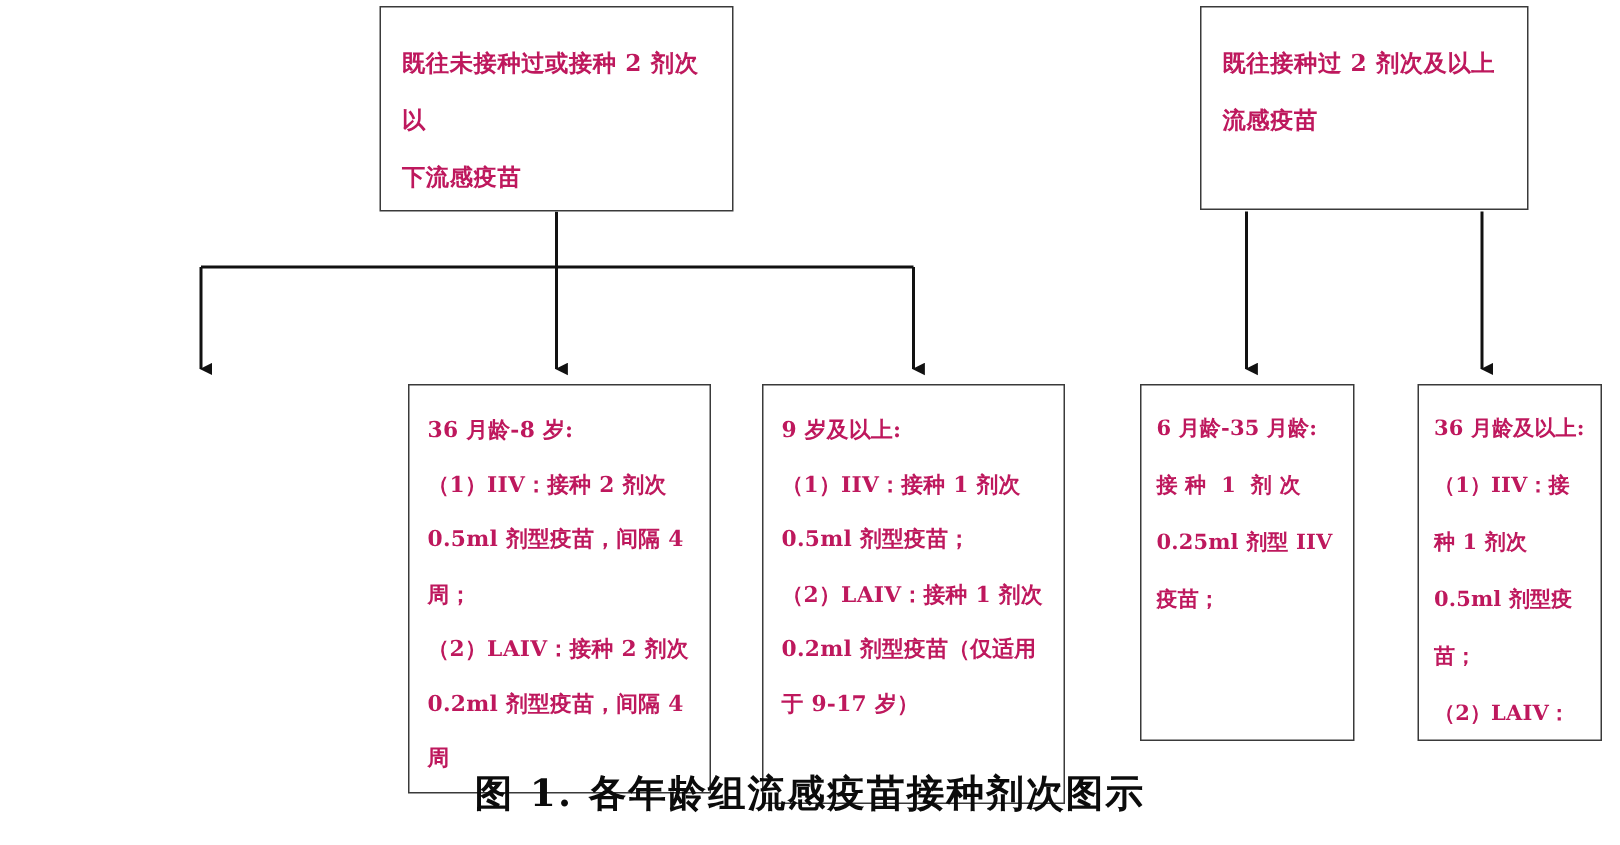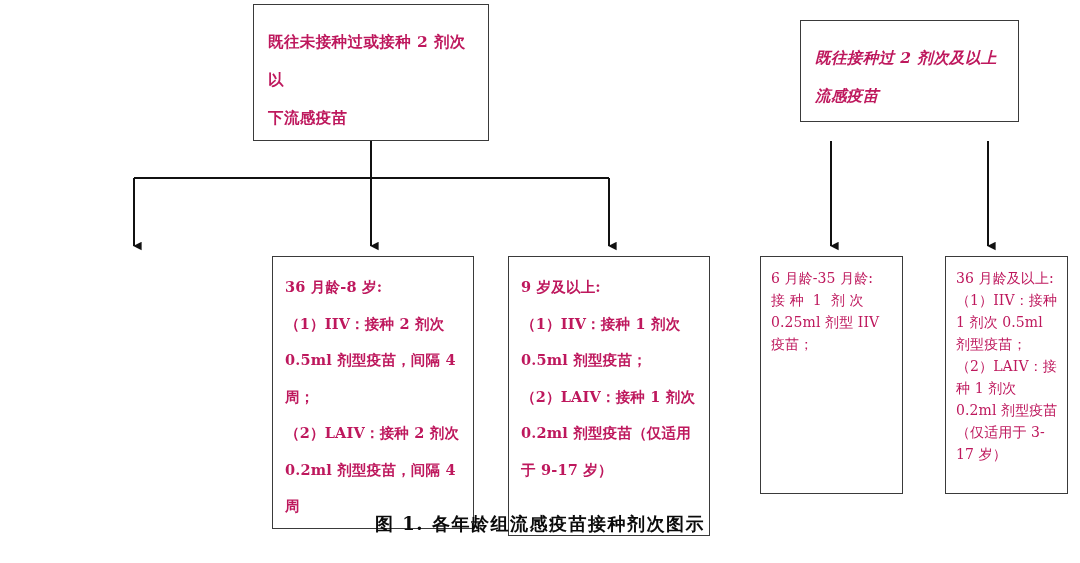--- a/index.html
+++ b/index.html
@@ -28,21 +28,21 @@
     overflow: hidden;
   }
   .box-text {
     font-family: "DejaVu Serif", "Liberation Serif", serif;
     color: #be185d;
     white-space: pre-wrap;
   }
 
   
   #box-top-left   { left: 253px; top: 4px;  width: 236px; height: 137px; }
-  #box-top-right  { left: 800px; top: 20px;  width: 219px; height: 102px; font-style: italic; }
+  #box-top-right  { left: 800px; top: 4px;  width: 219px; height: 136px; }
 
   #box-top-left .box-text,
   #box-top-right .box-text {
     display: block;
     padding: 18px 14px 0 14px;
     font-size: 15.5px;
     line-height: 38px;
     font-weight: 600;
     letter-spacing: 0.4px;
   }
@@ -63,22 +63,22 @@
     line-height: 36.5px;
     font-weight: 600;
     letter-spacing: 0.2px;
   }
 
   #box-age-4 .box-text,
   #box-age-5 .box-text {
     display: block;
     padding: 10px 8px 0 10px;
     font-size: 14px;
-    line-height: 22px;
-    font-weight: 400;
+    line-height: 38px;
+    font-weight: 700;
     letter-spacing: 0.1px;
   }
 
   
   #connectors {
     position: absolute;
     left: 0;
     top: 0;
     width: 1080px;
     height: 563px;
@@ -86,21 +86,21 @@
   }
 
   
   #figure-caption {
     position: absolute;
     left: 0;
     top: 512px;
     width: 1080px;
     text-align: center;
     font-family: "DejaVu Serif", "Liberation Serif", serif;
-    font-size: 18px;
+    font-size: 25px;
     font-weight: 700;
     letter-spacing: 1.5px;
     color: #0b0b0b;
   }
 </style>
 </head>
 <body>
 
 <div id="canvas">
 

